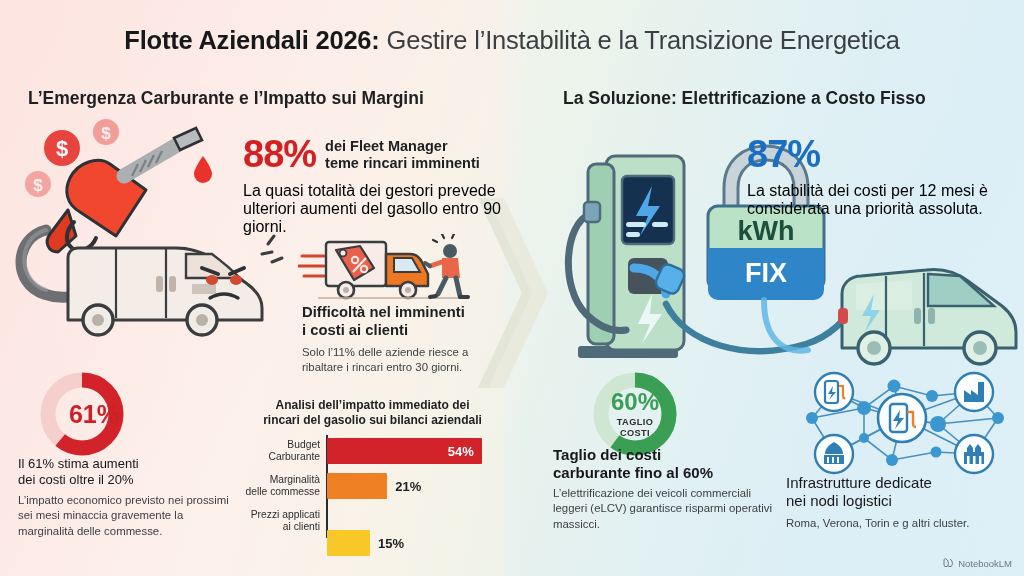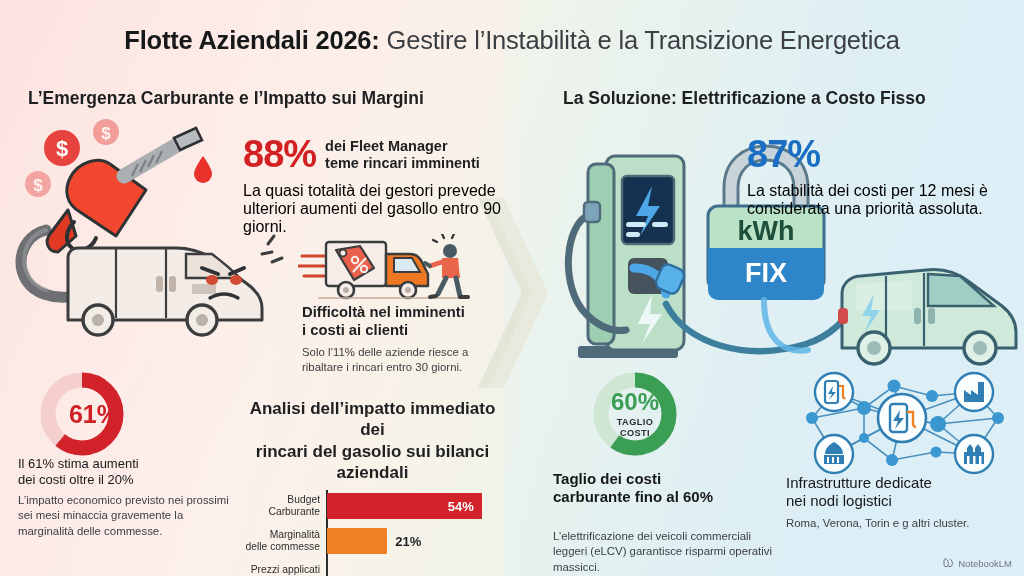--- a/index.html
+++ b/index.html
@@ -83,32 +83,32 @@
   #block-truck .p {
     margin-top: 5px; font-size: 11.4px; color: #3d4044; line-height: 1.34;
   }
 
   
   #block-61 { position: absolute; left: 18px; top: 456px; width: 216px; }
   #block-61 .h { font-size: 13px; font-weight: 400; color: #17181a; line-height: 1.2; }
   #block-61 .p { margin-top: 6px; font-size: 11.4px; color: #3d4044; line-height: 1.34; }
 
   
-  #block-60 { position: absolute; left: 553px; top: 470px; width: 232px; }
+  #block-60 { position: absolute; left: 553px; top: 446px; width: 232px; }
   #block-60 .h { font-size: 15px; font-weight: 700; color: #17181a; line-height: 1.2; }
-  #block-60 .p { margin-top: 23px; font-size: 11.4px; color: #3d4044; line-height: 1.34; }
+  #block-60 .p { margin-top: 4px; font-size: 11.4px; color: #3d4044; line-height: 1.34; }
 
   #block-infra { position: absolute; left: 786px; top: 474px; width: 232px; }
   #block-infra .h { font-size: 15px; font-weight: 400; color: #17181a; line-height: 1.2; }
   #block-infra .p { margin-top: 6px; font-size: 11.4px; color: #3d4044; line-height: 1.34; }
 
   
   #chart { position: absolute; left: 245px; top: 398px; width: 255px; }
   #chart .ct {
-    font-size: 17px; font-weight: 700; color: #1d1f21; line-height: 1.25;
+    font-size: 12px; font-weight: 700; color: #1d1f21; line-height: 1.25;
     text-align: center; margin-bottom: 9px;
   }
   .bars { position: relative; padding-left: 82px; }
   .bars::before {
     content: ""; position: absolute; left: 81px; top: -2px; bottom: -3px;
     width: 1.6px; background: #2a2c2e;
   }
   .barrow { display: flex; align-items: center; height: 28px; margin-bottom: 7px; position: relative; }
   .barlabel {
     position: absolute; right: calc(100% + 7px); top: 50%; transform: translateY(-50%);

